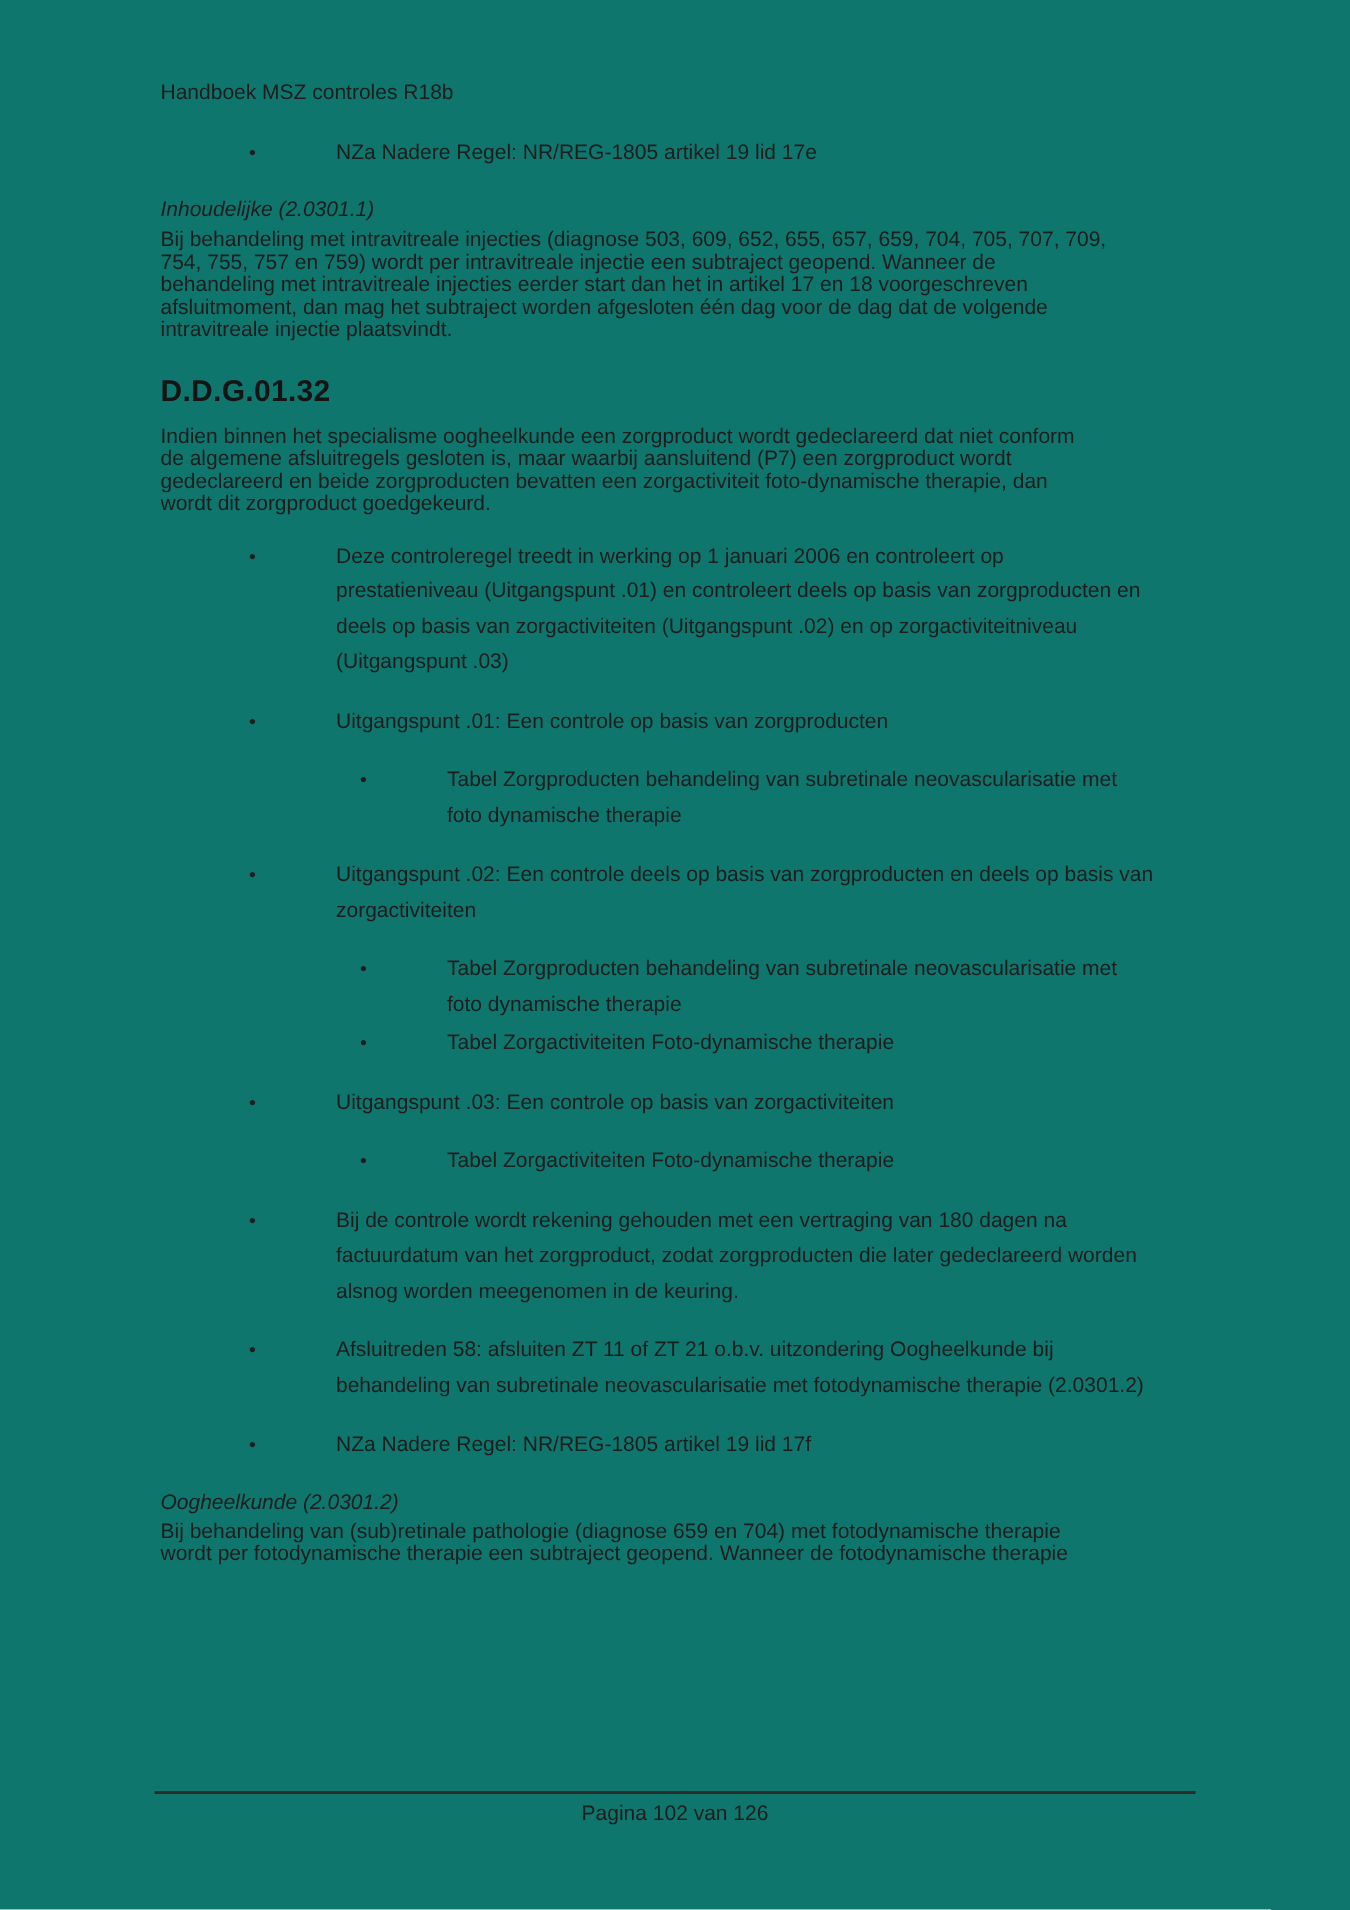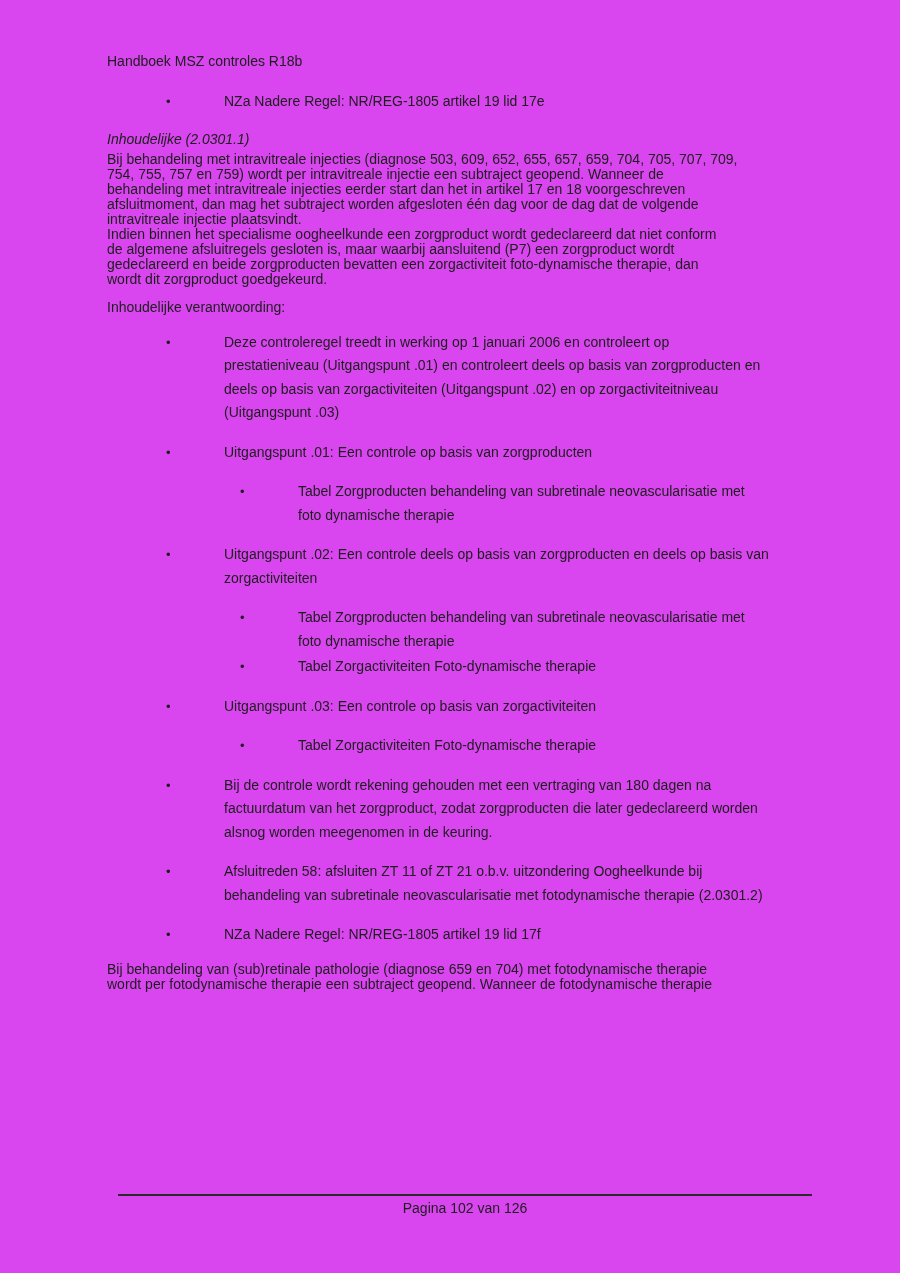--- a/index.html
+++ b/index.html
@@ -1,20 +1,20 @@
 <!DOCTYPE html>
 <html><head>
 <meta charset="utf-8">
 <style>
   html, body { margin: 0; padding: 0; background: #ffffff; }
   .page {
     position: relative;
     width: 900px;
     height: 1273px;
-    background: #d946ef;
+    background: #0f766e;
     font-family: "Liberation Sans", sans-serif;
     color: #1d1d1d;
     overflow: hidden;
   }
   .content {
     padding: 50px 28px 0 107px;
   }
   .doc-header {
     font-size: 14px;
     line-height: 23.5px;
@@ -53,21 +53,21 @@
   .dot {
     flex: none;
     width: 27px;
     font-size: 13px;
     line-height: 23.5px;
   }
   .txt { flex: 1 1 auto; margin-left: 31px; }
   .footer {
     position: absolute;
     top: 1194px;
-    left: 118px;
+    left: 103px;
     width: 694px;
     border-top: 2px solid #2b2b2b;
     text-align: center;
   }
   .footer-text {
     font-size: 14px;
     line-height: 23.5px;
     margin-top: 1px;
     color: #1d1d1d;
   }
@@ -87,26 +87,26 @@
 
     <div class="block">
       <div class="it-title">Inhoudelijke (2.0301.1)</div>
       <div class="para">Bij behandeling met intravitreale injecties (diagnose 503, 609, 652, 655, 657, 659, 704, 705, 707, 709,
 754, 755, 757 en 759) wordt per intravitreale injectie een subtraject geopend. Wanneer de
 behandeling met intravitreale injecties eerder start dan het in artikel 17 en 18 voorgeschreven
 afsluitmoment, dan mag het subtraject worden afgesloten één dag voor de dag dat de volgende
 intravitreale injectie plaatsvindt.</div>
     </div>
 
+    <h2 class="sec-title">D.D.G.01.32</h2>
     <div class="para">Indien binnen het specialisme oogheelkunde een zorgproduct wordt gedeclareerd dat niet conform
 de algemene afsluitregels gesloten is, maar waarbij aansluitend (P7) een zorgproduct wordt
 gedeclareerd en beide zorgproducten bevatten een zorgactiviteit foto-dynamische therapie, dan
 wordt dit zorgproduct goedgekeurd.</div>
 
-    <div class="para verant">Inhoudelijke verantwoording:</div>
 
     <div class="li l1">
       <span class="dot">•</span>
       <span class="txt">Deze controleregel treedt in werking op 1 januari 2006 en controleert op
 prestatieniveau (Uitgangspunt .01)  en controleert deels op basis van zorgproducten en
 deels op basis van zorgactiviteiten (Uitgangspunt .02) en op zorgactiviteitniveau
 (Uitgangspunt .03)</span>
     </div>
     <div class="li l1">
       <span class="dot">•</span>
@@ -149,20 +149,21 @@
       <span class="dot">•</span>
       <span class="txt">Afsluitreden 58: afsluiten ZT 11 of ZT 21 o.b.v. uitzondering Oogheelkunde bij
 behandeling van subretinale neovascularisatie met fotodynamische therapie (2.0301.2)</span>
     </div>
     <div class="li l1">
       <span class="dot">•</span>
       <span class="txt">NZa Nadere Regel: NR/REG-1805 artikel 19 lid 17f</span>
     </div>
 
     <div class="block">
+      <div class="it-title">Oogheelkunde (2.0301.2)</div>
       <div class="para">Bij behandeling van (sub)retinale pathologie (diagnose 659 en 704) met fotodynamische therapie
 wordt per fotodynamische therapie een subtraject geopend. Wanneer de fotodynamische therapie</div>
     </div>
 
   </div>
 
   <div class="footer">
     <div class="footer-text">Pagina 102 van 126</div>
   </div>
 </div>

